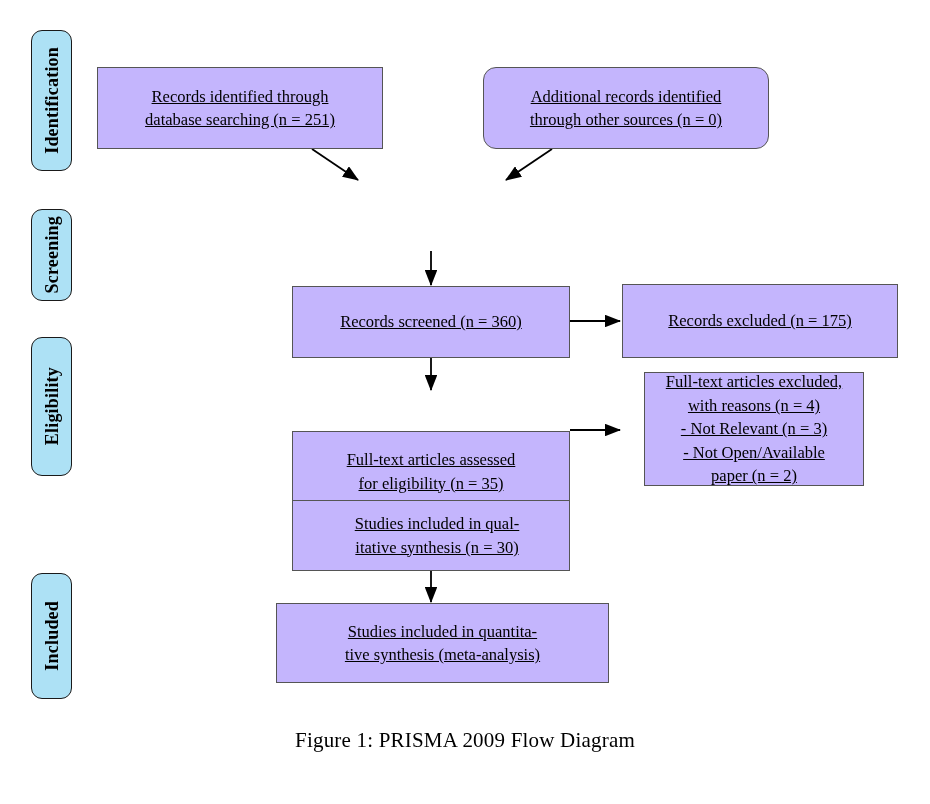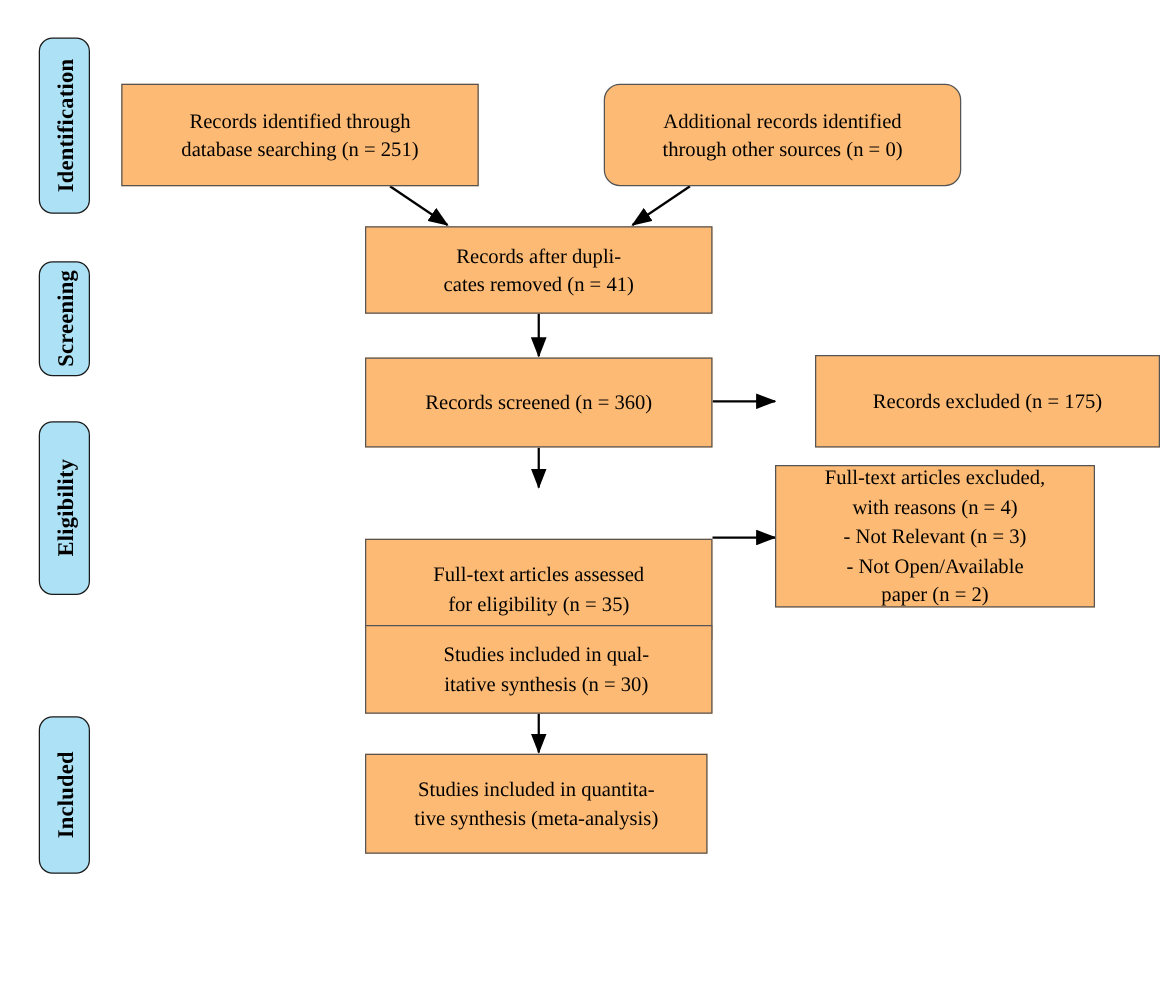--- a/index.html
+++ b/index.html
@@ -52,26 +52,27 @@
     letter-spacing: 0.2px;
     line-height: 1;
     white-space: nowrap;
     color: #000000;
   }
 
   
   .flow-box {
     position: absolute;
     box-sizing: border-box;
-    background: #fdba74;
+    background: #c4b5fd;
     border: 1.5px solid #555555;
     display: flex;
     align-items: center;
     justify-content: center;
     text-align: center;
+    text-decoration: underline;
   }
   .flow-box .box-text {
     font-family: "Liberation Serif", "DejaVu Serif", serif;
     font-size: 16.5px;
     line-height: 1.42;
     color: #000000;
     padding: 0 8px;
     white-space: pre-line;
   }
 
@@ -136,50 +137,47 @@
   <div class="flow-box" style="left:97px; top:67px; width:286px; height:82px;">
     <span class="box-text">Records identified through
 database searching (n = 251)</span>
   </div>
 
   <div class="flow-box" style="left:483px; top:67px; width:286px; height:82px;border-radius:13px;">
     <span class="box-text">Additional records identified
 through other sources (n = 0)</span>
   </div>
 
-  <div class="flow-box" style="left:292px; top:181px; width:278px; height:70px;">
-    <span class="box-text">Records after dupli-
-cates removed (n = 41)</span>
-  </div>
 
   <div class="flow-box" style="left:292px; top:286px; width:278px; height:72px;">
     <span class="box-text">Records screened (n = 360)</span>
   </div>
 
-  <div class="flow-box" style="left:622px; top:284px; width:276px; height:74px;margin-left:30px;">
+  <div class="flow-box" style="left:622px; top:284px; width:276px; height:74px;">
     <span class="box-text">Records excluded (n = 175)</span>
   </div>
 
   <div class="flow-box" style="left:292px; top:390px; width:278px; height:81px;margin-top:41px;">
     <span class="box-text">Full-text articles assessed
 for eligibility (n = 35)</span>
   </div>
 
-  <div class="flow-box" style="left:620px; top:372px; width:256px; height:114px;">
+  <div class="flow-box" style="left:644px; top:372px; width:220px; height:114px;">
     <span class="box-text">Full-text articles excluded,
 with reasons (n = 4)
 - Not Relevant (n = 3)
 - Not Open/Available
 paper (n = 2)</span>
   </div>
 
   <div class="flow-box" style="left:292px; top:500px; width:278px; height:71px;padding-left:12px;">
     <span class="box-text">Studies included in qual-
 itative synthesis (n = 30)</span>
   </div>
 
-  <div class="flow-box" style="left:292px; top:603px; width:274px; height:80px;">
+  <div class="flow-box" style="left:276px; top:603px; width:333px; height:80px;">
     <span class="box-text">Studies included in quantita-
 tive synthesis (meta-analysis)</span>
   </div>
 
+  <div id="caption">Figure 1: PRISMA 2009 Flow Diagram</div>
 
 </div>
 
 </body></html>

